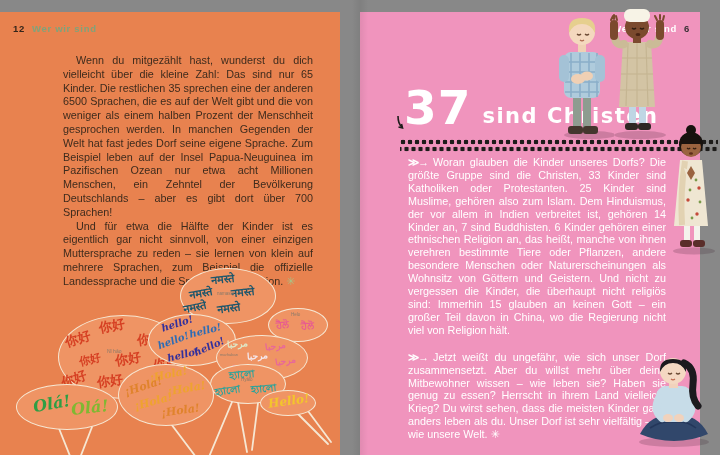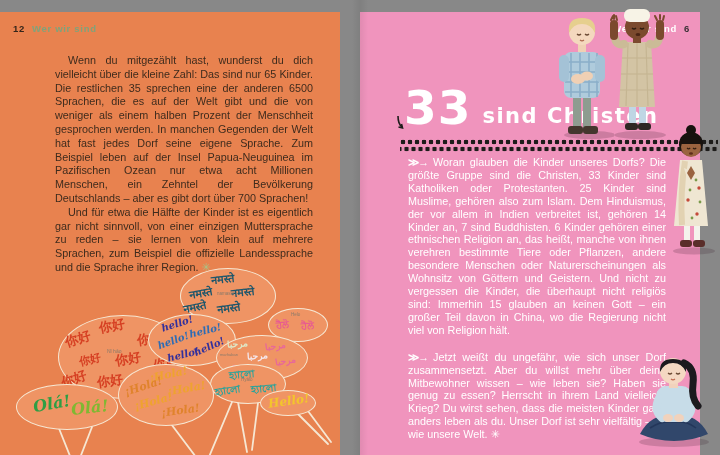--- a/index.html
+++ b/index.html
@@ -15,21 +15,21 @@
   .runhead{position:absolute;top:11px;font-size:9.5px;font-weight:bold;letter-spacing:.7px;}
   #runhead-left{left:13px;color:#7FA37B;}
   #runhead-left .pagenum{color:#33251A;margin-right:7px;}
   #runhead-right{right:10px;color:#FFFFFF;text-align:right;}
   #runhead-right .pagenum{color:#3A3136;margin-left:7px;}
 
   
   #left-text{position:absolute;left:55px;top:42px;width:258px;color:#3E2B1D;
              font-size:10.8px;line-height:13.8px;text-align:justify;}
   #left-text p{margin:0;}
-  #left-text p.indent{text-indent:13px;}
+  #left-text p.indent{text-indent:13px;margin-left:8px;}
   .asterisk-green{color:#A9C285;font-size:11px;}
   .asterisk-white{color:#FFFFFF;font-size:11px;}
 
   
   #title{position:absolute;left:404px;top:84px;display:flex;align-items:flex-end;color:#fff;}
   #title .num{font-size:47px;font-weight:800;line-height:1;letter-spacing:1px;
               font-family:"DejaVu Sans",sans-serif;}
   #title .rest{font-size:21px;font-weight:800;line-height:1;margin-left:11px;margin-bottom:4px;
                letter-spacing:1.5px;font-family:"DejaVu Sans",sans-serif;}
   #title-arrow{position:absolute;left:395px;top:115px;}
@@ -217,21 +217,21 @@
       </div>
   </div>
 
   <div class="page" id="page-right">
     <div class="runhead" id="runhead-right">
       <span>Wer wir sind</span><span class="pagenum">6</span>
     </div>
   </div>
 
   <div id="title">
-    <span class="num">33</span>
+    <span class="num">37</span>
     <span class="rest">sind Christen</span>
   </div>
   <svg id="title-arrow" width="12" height="16" viewBox="0 0 12 16">
     <path d="M3 1 q0 8 4 11" stroke="#1D1C1A" stroke-width="1.6" fill="none"></path>
     <path d="M3.5 12 l4 1 l-1 -4" stroke="#1D1C1A" stroke-width="1.6" fill="none"></path>
   </svg>
 
   <div id="dotline"></div>
 
   <div id="right-text">

